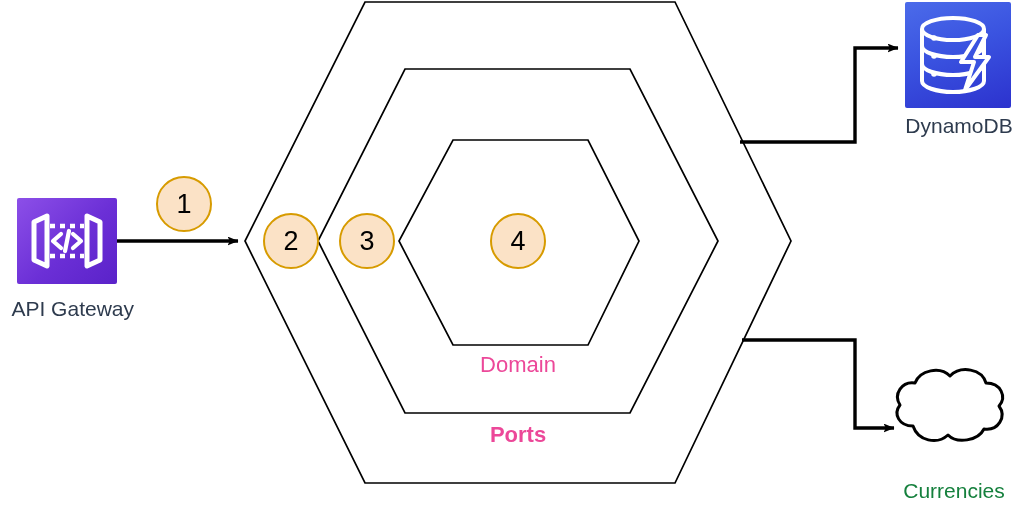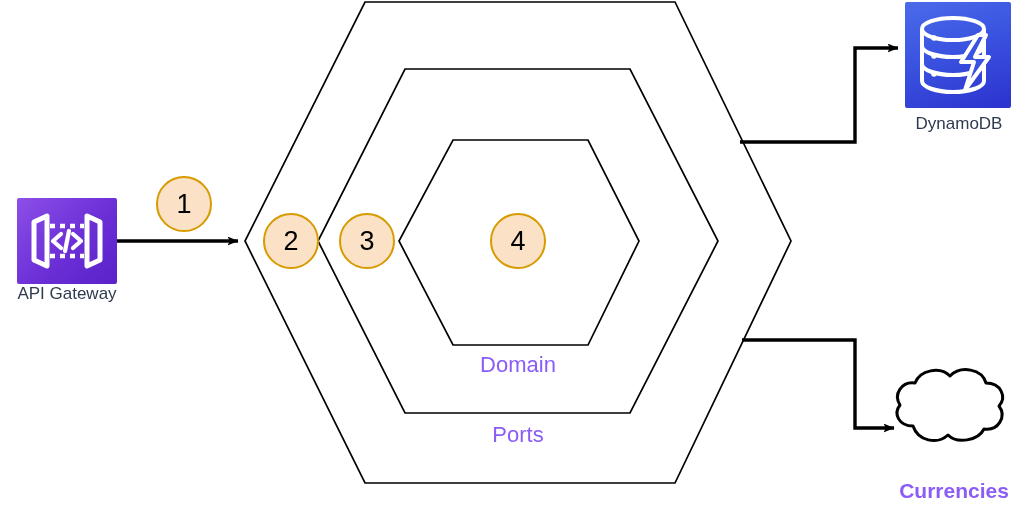--- a/index.html
+++ b/index.html
@@ -30,32 +30,31 @@
 
   
   .label {
     position: absolute;
     text-align: center;
     white-space: nowrap;
     line-height: 1.16;
   }
   .aws-label {
     color: #2E3B4E;
-    font-size: 17px;
+    font-size: 21px;
   }
   .hex-label {
-    color: #8b5cf6;
+    color: #ec4899;
     font-size: 22px;
   }
   .cloud-label {
-    color: #8b5cf6;
+    color: #15803d;
     font-size: 21px;
     white-space: normal;
     line-height: 1.22;
-    font-weight: bold;
   }
 
   
   .svc-icon {
     position: absolute;
     border-radius: 2px;
   }
   #apigw-icon {
     background: linear-gradient(135deg, #8C4FE8 0%, #6B2FD6 55%, #5A22C9 100%);
   }
@@ -123,21 +122,21 @@
       <path d="M70,18 L83,24 L83,62 L70,68 Z" fill="none" stroke="#ffffff" stroke-width="5" stroke-linejoin="round"></path>
 
       <line x1="33" y1="28" x2="67" y2="28" stroke="#ffffff" stroke-width="4.5" stroke-dasharray="5,5"></line>
       <line x1="33" y1="58" x2="67" y2="58" stroke="#ffffff" stroke-width="4.5" stroke-dasharray="5,5"></line>
 
       <path d="M44,36 L36,43 L44,50" fill="none" stroke="#ffffff" stroke-width="4.2" stroke-linecap="round" stroke-linejoin="round"></path>
       <path d="M56,36 L64,43 L56,50" fill="none" stroke="#ffffff" stroke-width="4.2" stroke-linecap="round" stroke-linejoin="round"></path>
       <path d="M52,33 L48,53" fill="none" stroke="#ffffff" stroke-width="4.2" stroke-linecap="round"></path>
     </svg>
   </div>
-  <div class="label aws-label" style="left:0px; top:284px; width:134px;">API Gateway</div>
+  <div class="label aws-label" style="left:0px; top:297px; width:134px;text-align:right;">API Gateway</div>
 
   <div class="svc-icon" id="ddb-icon" style="left:905px; top:2px; width:106px; height:106px;">
     <svg viewBox="0 0 106 106" width="106" height="106">
 
       <ellipse cx="48" cy="27" rx="31" ry="11" fill="none" stroke="#ffffff" stroke-width="4"></ellipse>
       <path d="M17,27 L17,79 C17,85 31,90 48,90 C65,90 79,85 79,79 L79,27" fill="none" stroke="#ffffff" stroke-width="4"></path>
       <path d="M17,44 C17,50 31,55 48,55 C65,55 79,50 79,44" fill="none" stroke="#ffffff" stroke-width="4"></path>
       <path d="M17,62 C17,68 31,73 48,73 C65,73 79,68 79,62" fill="none" stroke="#ffffff" stroke-width="4"></path>
       <circle cx="29" cy="36" r="2.8" fill="#ffffff"></circle>
       <circle cx="29" cy="54" r="2.8" fill="#ffffff"></circle>
@@ -146,20 +145,20 @@
       <path d="M73,33 L56,60 L69,60 L60,88 L84,55 L70,55 L81,33 Z" fill="#3A53E0" stroke="#ffffff" stroke-width="4" stroke-linejoin="round"></path>
     </svg>
   </div>
   <div class="label aws-label" style="left:894px; top:114px; width:130px;">DynamoDB</div>
 
   <div class="label cloud-label" style="left:884px; top:478px; width:140px;">
     <div>Currencies</div>
   </div>
 
   <div class="label hex-label" style="left:418px; top:352px; width:200px;">Domain</div>
-  <div class="label hex-label" style="left:418px; top:422px; width:200px;">Ports</div>
+  <div class="label hex-label" style="left:418px; top:422px; width:200px;font-weight:bold;">Ports</div>
 
   <div class="badge" style="left:156px; top:176px; width:56px; height:56px;">1</div>
   <div class="badge" style="left:263px; top:213px; width:56px; height:56px;">2</div>
   <div class="badge" style="left:339px; top:213px; width:56px; height:56px;">3</div>
   <div class="badge" style="left:490px; top:213px; width:56px; height:56px;">4</div>
 
 </div>
 
 </body></html>

